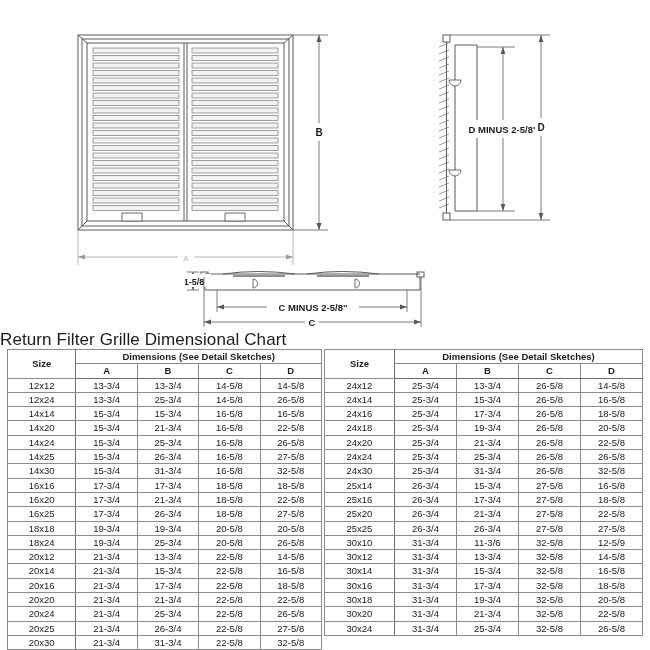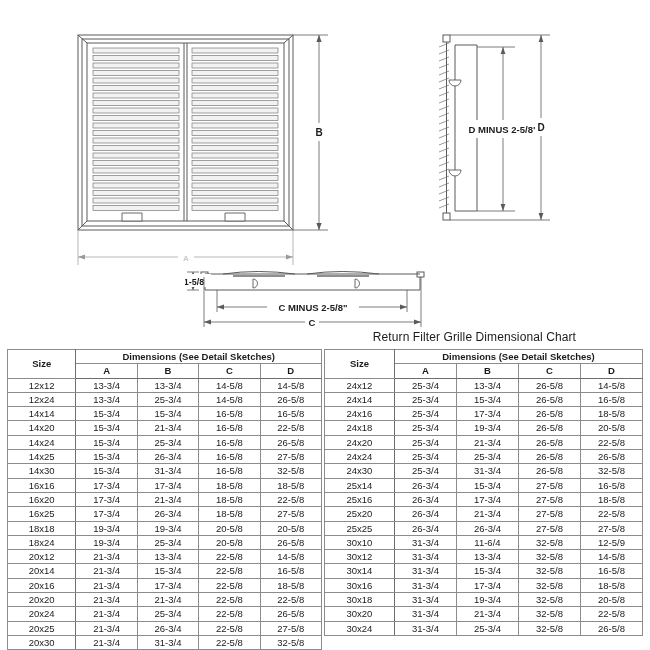--- a/index.html
+++ b/index.html
@@ -23,22 +23,22 @@
     width: 650px;
     height: 345px;
   }
   #drawing svg { display: block; }
 
   .dwg-title {
     position: absolute;
     left: 0;
     top: 330px;
     width: 576px;
-    text-align: right;
-    font-size: 12px;
+    text-align: left;
+    font-size: 17px;
     letter-spacing: 0.1px;
     color: #1b1b1b;
   }
 
   
   .tables {
     position: absolute;
     left: 7px;
     top: 349px;
     width: 636px;
@@ -561,21 +561,21 @@
         <tr>
           <td class="sizecell">25x25</td>
           <td>26-3/4</td>
           <td>26-3/4</td>
           <td>27-5/8</td>
           <td>27-5/8</td>
         </tr>
         <tr>
           <td class="sizecell">30x10</td>
           <td>31-3/4</td>
-          <td>11-6/4</td>
+          <td>11-3/6</td>
           <td>32-5/8</td>
           <td>12-5/9</td>
         </tr>
         <tr>
           <td class="sizecell">30x12</td>
           <td>31-3/4</td>
           <td>13-3/4</td>
           <td>32-5/8</td>
           <td>14-5/8</td>
         </tr>

